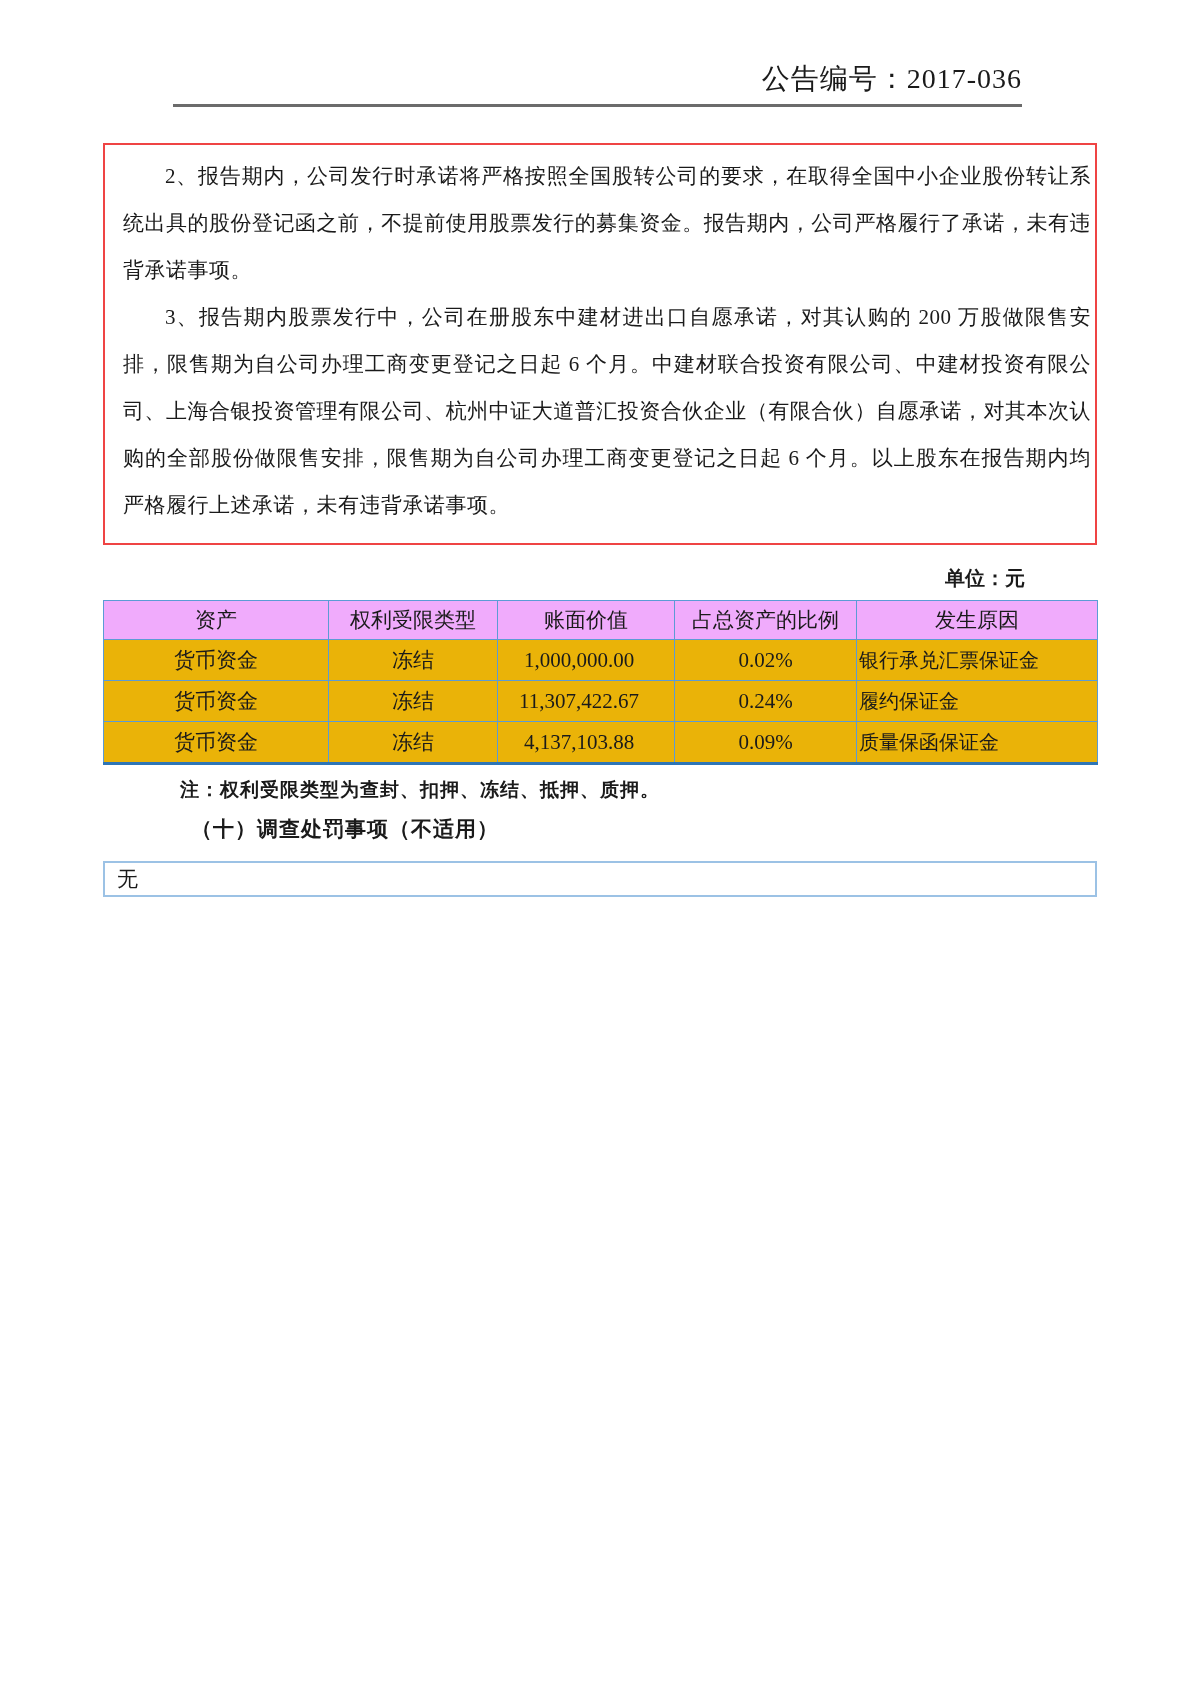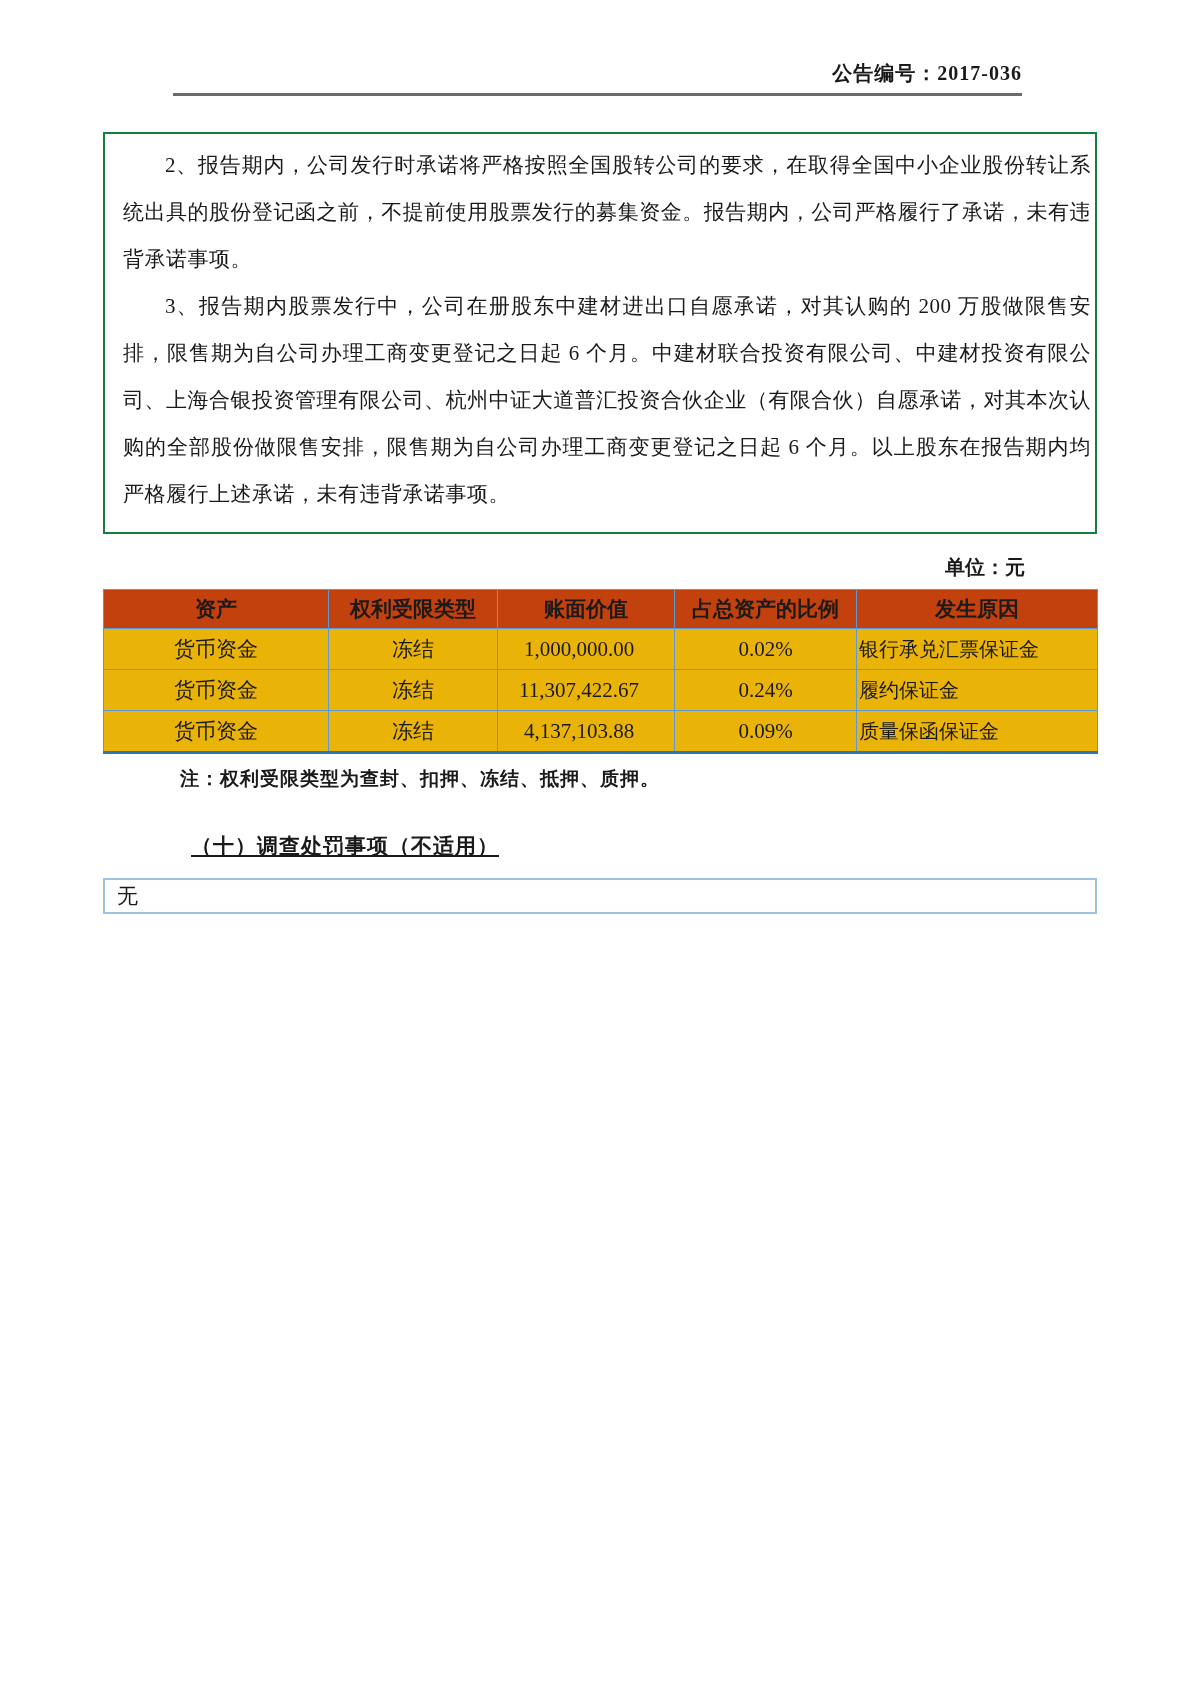--- a/index.html
+++ b/index.html
@@ -17,36 +17,36 @@
   }
 
   
   .header-rule {
     margin: 60px 178px 0 173px;
     border-bottom: 3px solid #6b6b6b;
     text-align: right;
     padding-bottom: 6px;
   }
   .header-rule .ann-no {
-    font-size: 20px;
-    font-weight: bold;
+    font-size: 28px;
+    font-weight: normal;
     letter-spacing: 1px;
     white-space: nowrap;
   }
 
   
   .content {
     margin-left: 103px;
     width: 994px;
   }
 
   
   .promise-box {
     margin-top: 36px;
-    border: 2px solid #15803d;
+    border: 2px solid #ef4444;
     padding: 8px 4px 14px 18px;
     box-sizing: border-box;
   }
   .promise-box p {
     margin: 0;
     font-size: 21px;
     line-height: 47px;
     text-align: justify;
     text-indent: 2em;
     letter-spacing: 0.5px;
@@ -79,23 +79,23 @@
   table.asset-table td, table.asset-table th {
     border: 1.5px solid #5b9bd5;
     padding: 0;
     overflow: hidden;
     white-space: nowrap;
   }
   table.asset-table {
     border-bottom: 3px solid #2e75b6;
   }
   table.asset-table thead th {
-    background: #c2410c;
+    background: #f0abfc;
     height: 38px;
-    font-weight: bold;
+    font-weight: normal;
     text-align: center;
   }
   table.asset-table tbody td {
     height: 40px;
     text-align: center;
     background: #eab308;
   }
   table.asset-table td.num {
     padding-right: 14px;
   }
@@ -181,19 +181,19 @@
         <td>冻结</td>
         <td class="num">4,137,103.88</td>
         <td>0.09%</td>
         <td class="reason">质量保函保证金</td>
       </tr>
     </tbody>
   </table>
 
   <div class="table-note">注：权利受限类型为查封、扣押、冻结、抵押、质押。</div>
 
-  <div class="sec-heading" style="margin-top:40px;text-decoration:underline;">（十）调查处罚事项（不适用）</div>
+  <div class="sec-heading" style="margin-top:12px;">（十）调查处罚事项（不适用）</div>
 
   <div class="none-box">
     <span>无</span>
   </div>
 
 </div>
 
 </body></html>

